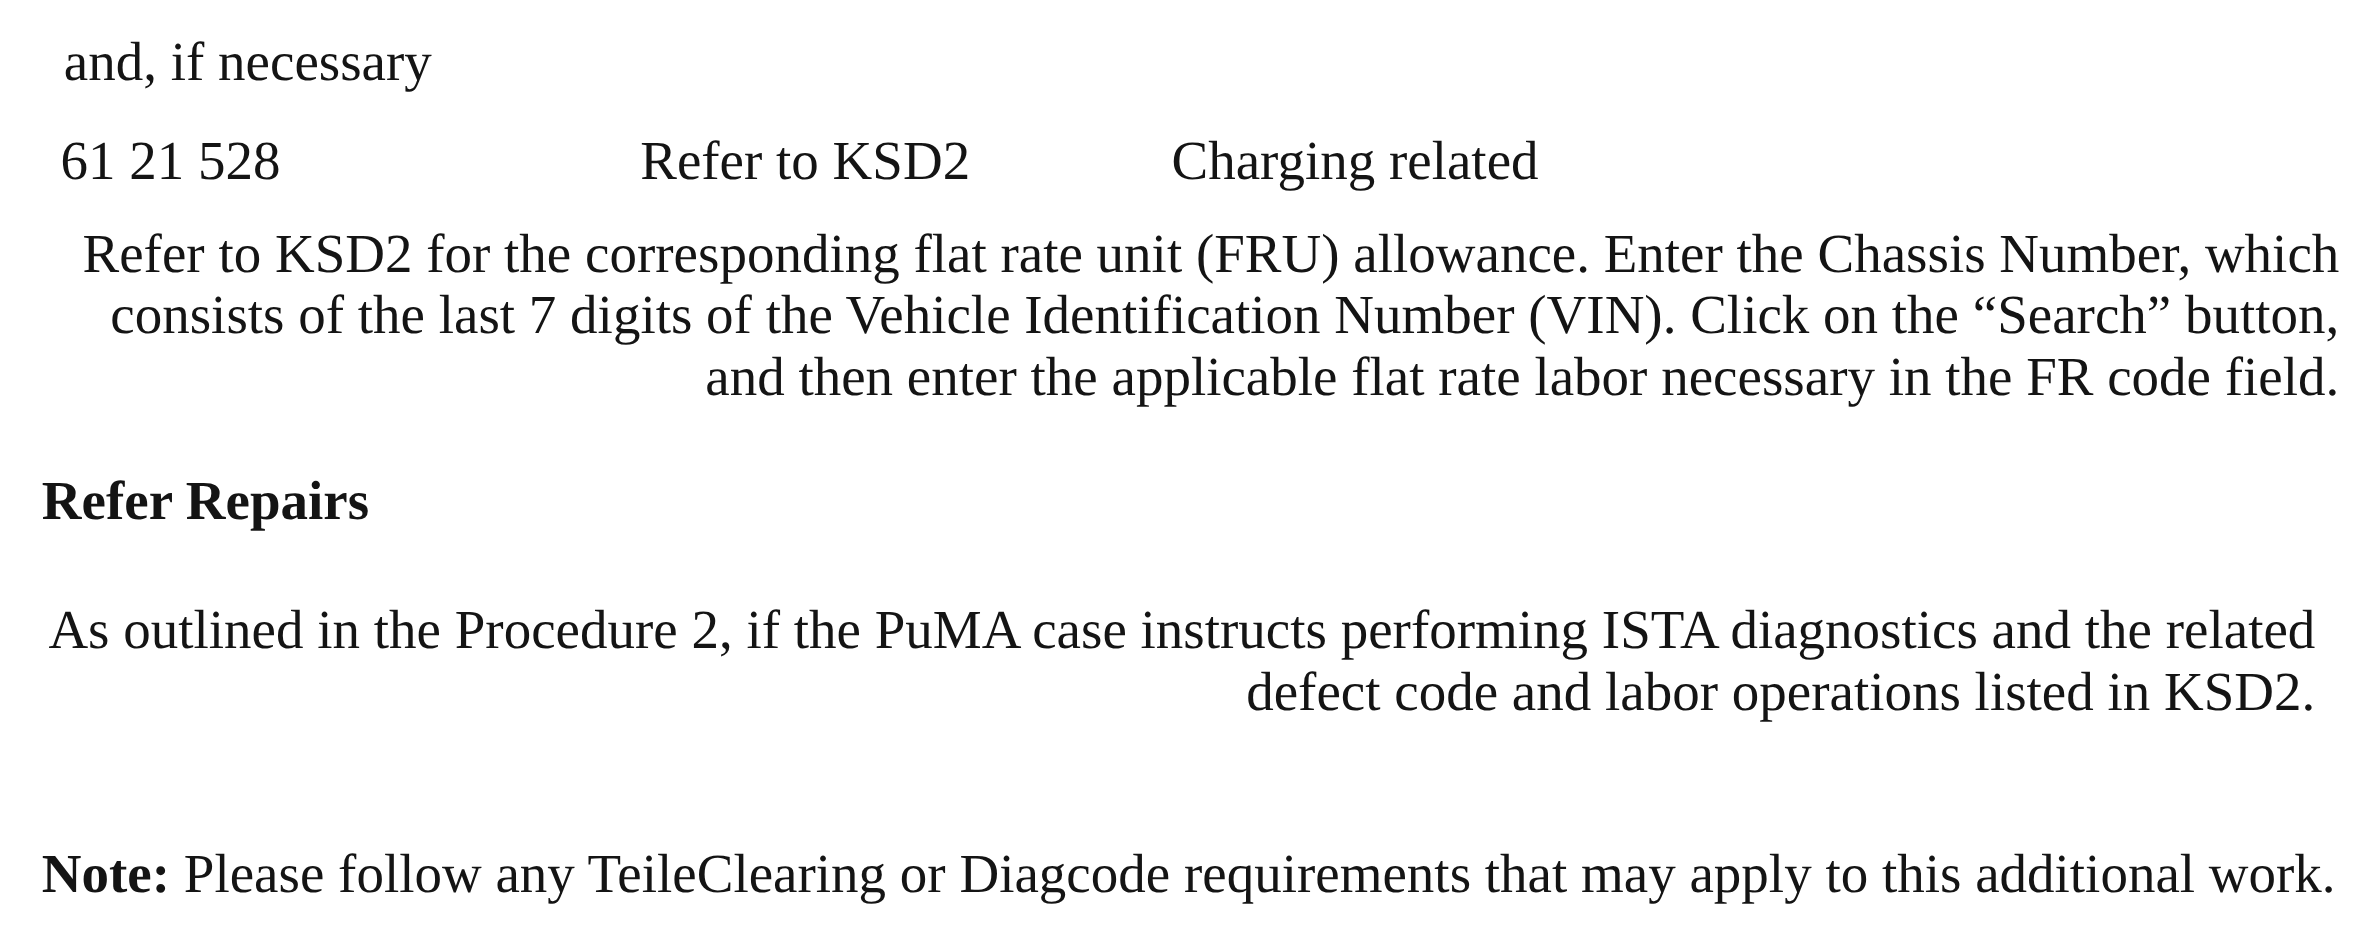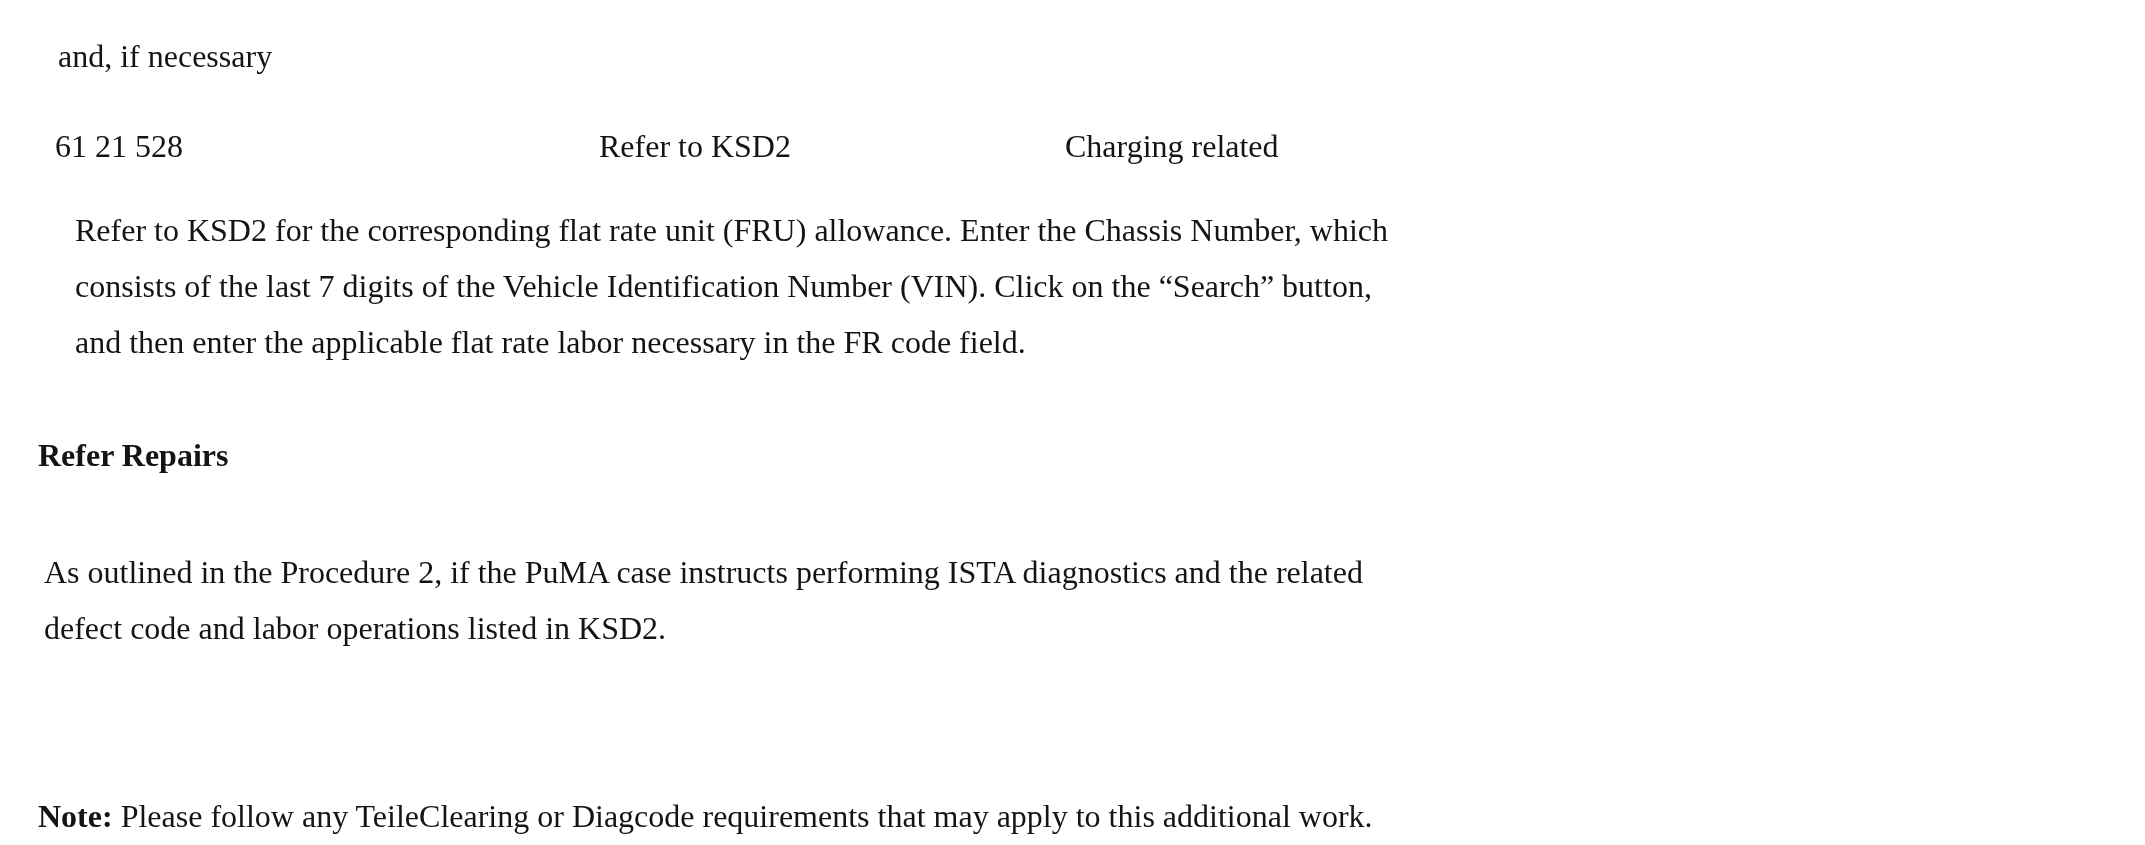--- a/index.html
+++ b/index.html
@@ -7,44 +7,45 @@
     padding: 0;
     background: #ffffff;
   }
   .page {
     position: relative;
     width: 2145px;
     height: 845px;
     background: #ffffff;
     overflow: hidden;
     font-family: "Liberation Serif", "DejaVu Serif", serif;
-    font-size: 32px;
+    font-size: 50px;
     line-height: 56px;
     color: #141414;
     
     filter: blur(0.45px);
+    text-align: right;
   }
   .abs {
     position: absolute;
     white-space: nowrap;
   }
   .para .line {
     white-space: nowrap;
   }
   .bold {
     font-weight: bold;
   }
   
   .fru-row span {
     position: absolute;
     white-space: nowrap;
     top: 0;
   }
   .col-op   { left: 55px;  }
-  .col-fru  { left: 599px; }
+  .col-fru  { left: 582px; }
   .col-desc { left: 1065px; }
 </style>
 </head>
 <body>
 
 <div class="page">
 
   <div class="abs" style="left:58px; top:28px;">and, if necessary</div>
 
   <div class="abs fru-row" style="left:0; top:118px; width:2145px; height:56px;padding-left:48px;">
@@ -59,15 +60,15 @@
     <div class="line">and then enter the applicable flat rate labor necessary in the FR code field.</div>
   </div>
 
   <div class="abs bold" style="left:38px; top:427px;">Refer Repairs</div>
 
   <div class="abs para" style="left:44px; top:544px;">
     <div class="line">As outlined in the Procedure 2, if the PuMA case instructs performing ISTA diagnostics and the related</div>
     <div class="line">defect code and labor operations listed in KSD2.</div>
   </div>
 
-  <div class="abs" style="left:38px; top:788px;"><span class="bold">Note:</span><span> Please follow any TeileClearing or Diagcode requirements that may apply to this additional work.</span></div>
+  <div class="abs" style="left:38px; top:766px;"><span class="bold">Note:</span><span> Please follow any TeileClearing or Diagcode requirements that may apply to this additional work.</span></div>
 
 </div>
 
 </body></html>

